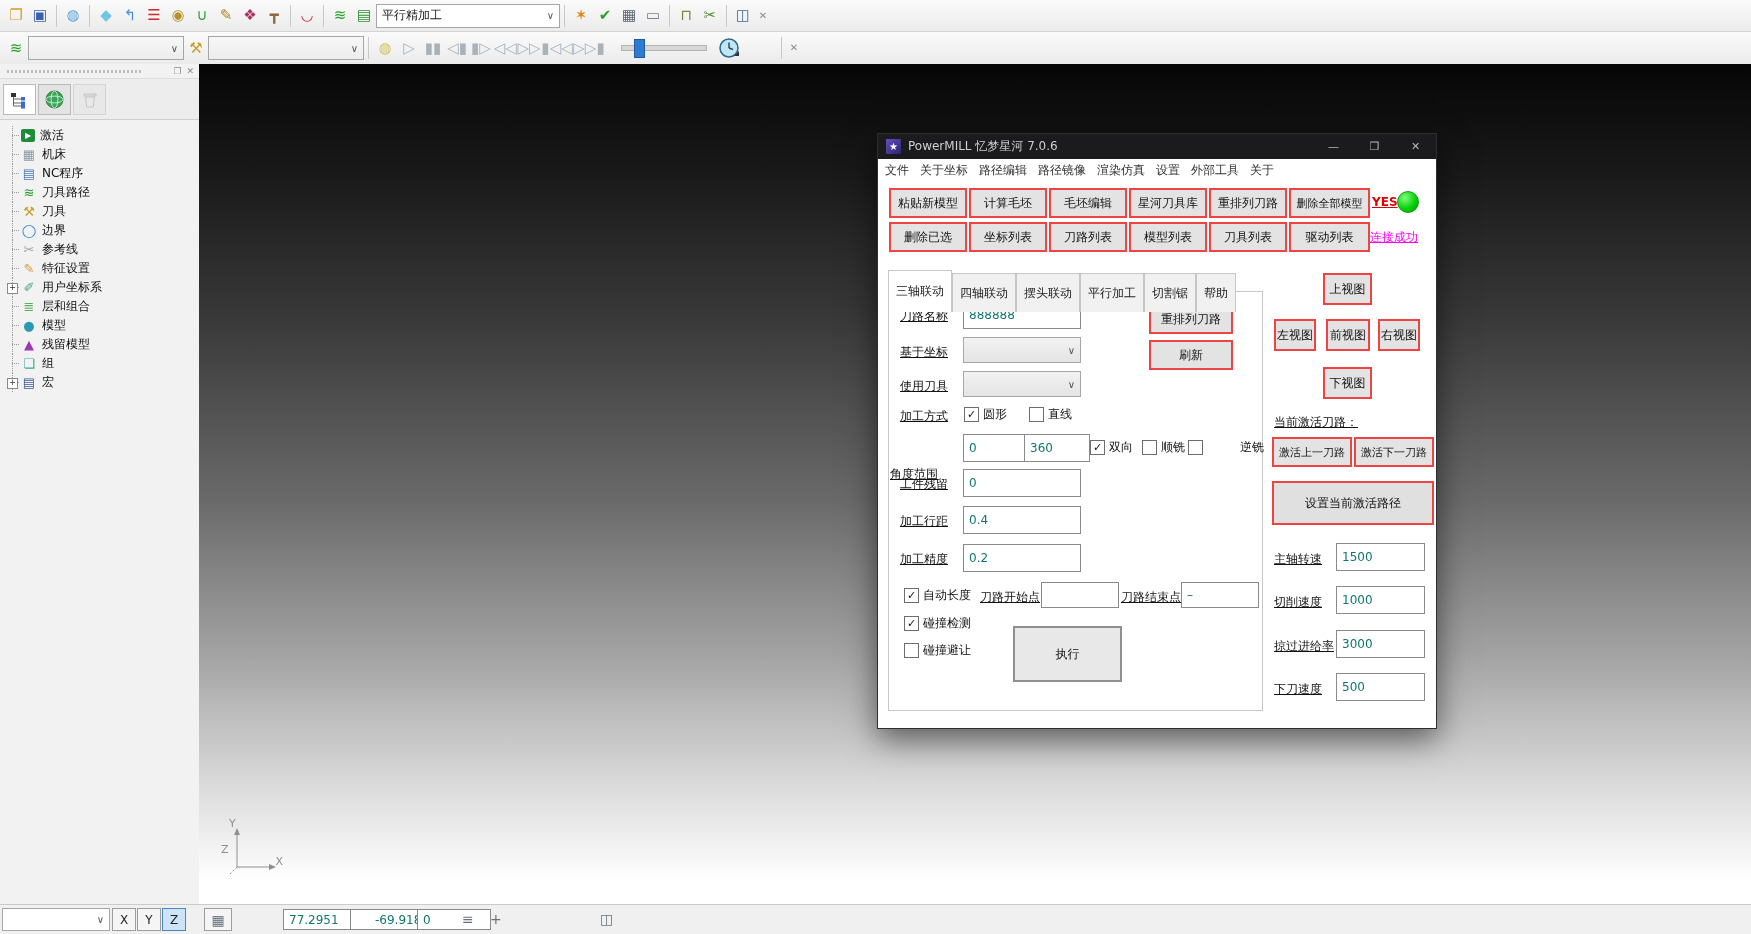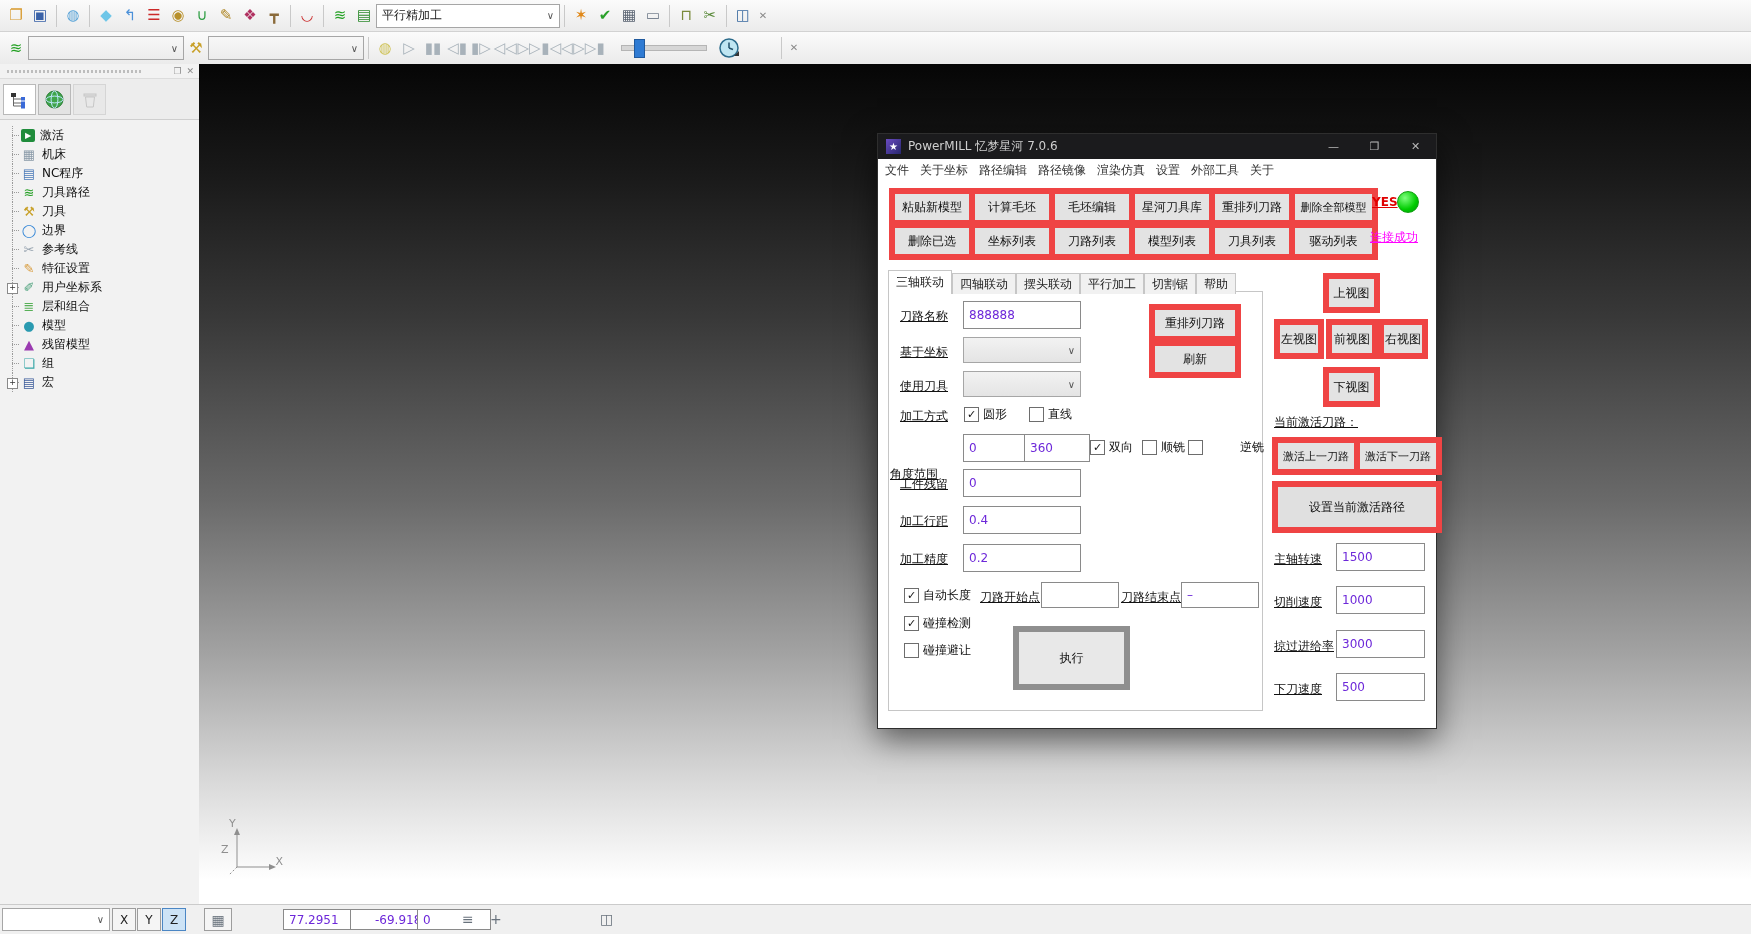--- a/index.html
+++ b/index.html
@@ -49,46 +49,46 @@
   .triad span{position:absolute;color:#8f8f8f;font-size:11px;}
   .triad .ly{left:8px;top:-4px;} .triad .lx{right:2px;top:34px;} .triad .lz{left:0px;top:22px;}
   
   #statusbar{position:absolute;left:0;bottom:0;width:100%;height:29px;background:#f0f0f0;
              border-top:1px solid #cbcbcb;}
   #statusbar .abs{position:absolute;}
   .sbtn{height:21px;border:1px solid #9d9d9d;background:#f5f5f5;display:flex;align-items:center;
         justify-content:center;font-size:12px;color:#222;}
   .sbtn.active{background:#cde3f6;border-color:#4b86c4;}
   .tin{background:#fff;border:1px solid #8a8a8a;display:flex;align-items:center;
-       padding:0 5px;font-size:12px;color:#6d28d9;white-space:nowrap;overflow:hidden;}
+       padding:0 5px;font-size:12px;color:#0f766e;white-space:nowrap;overflow:hidden;}
   .sico{color:#68727c;font-size:14px;display:flex;align-items:center;justify-content:center;}
   
   #dialog{position:absolute;left:877px;top:133px;width:558px;height:594px;background:#fff;
           border:1px solid #2e2e2e;box-shadow:0 10px 30px rgba(0,0,0,.55);}
   .dlg-titlebar{height:25px;background:#1b1b1d;display:flex;align-items:center;padding:0 0 0 8px;gap:7px;}
   .dlg-ticon{width:15px;height:15px;background:linear-gradient(135deg,#6a4bc0,#27276e);color:#fff;
              font-size:10px;display:flex;align-items:center;justify-content:center;flex:0 0 auto;}
   .dlg-title{color:#cfcfcf;font-size:12px;white-space:nowrap;}
   .dlg-controls{margin-left:auto;display:flex;height:100%;}
   .dlg-ctl{width:41px;height:100%;display:flex;align-items:center;justify-content:center;color:#b9b9b9;font-size:11px;}
   .dlg-menubar{height:22px;display:flex;align-items:center;gap:11px;padding:0 7px;background:#fff;
                font-size:12px;color:#333;}
-  .btn{position:absolute;background:#e3e3e3;border:6px solid #ef4444;display:flex;align-items:center;
+  .btn{position:absolute;background:#e3e3e3;border:2px solid #ef4444;display:flex;align-items:center;
        justify-content:center;font-size:12px;color:#111;white-space:nowrap;overflow:hidden;}
   .lbl{position:absolute;font-size:12px;color:#111;white-space:nowrap;text-decoration:underline;}
   .abs{position:absolute;}
   .sel{position:absolute;background:linear-gradient(#f2f2f2,#e4e4e4);border:1px solid #a6a6a6;
        display:flex;align-items:center;padding:0 5px;}
   .sel .arrow{margin-left:auto;color:#555;font-size:10px;}
   .cbrow{position:absolute;display:flex;align-items:center;gap:4px;font-size:12px;color:#111;white-space:nowrap;}
   .cb{width:13px;height:13px;border:1px solid #6d6d6d;background:#fff;display:flex;align-items:center;
       justify-content:center;font-size:11px;color:#111;flex:0 0 auto;}
   .cb.checked::after{content:"✓";}
   .tabs{position:absolute;left:10px;top:136px;display:flex;align-items:flex-end;z-index:3;}
-  .tab{height:20px;padding:0 7px;border:1px solid #c6c6c6;border-bottom:none;background:#f1f1f1;
+  .tab{height:20px;padding:9px 7px;border:1px solid #c6c6c6;border-bottom:none;background:#f1f1f1;
        display:flex;align-items:center;font-size:12px;color:#222;}
   .tab.active{height:23px;background:#fff;}
   .panel{position:absolute;left:10px;top:157px;width:373px;height:418px;background:#fff;border:1px solid #c6c6c6;}
   .led{position:absolute;width:20px;height:20px;border-radius:50%;
        background:radial-gradient(circle at 35% 30%,#7dff7d,#00cc00 60%,#00970a);border:1px solid #12a012;}
 </style>
 </head>
 <body>
 
 <div id="app">

